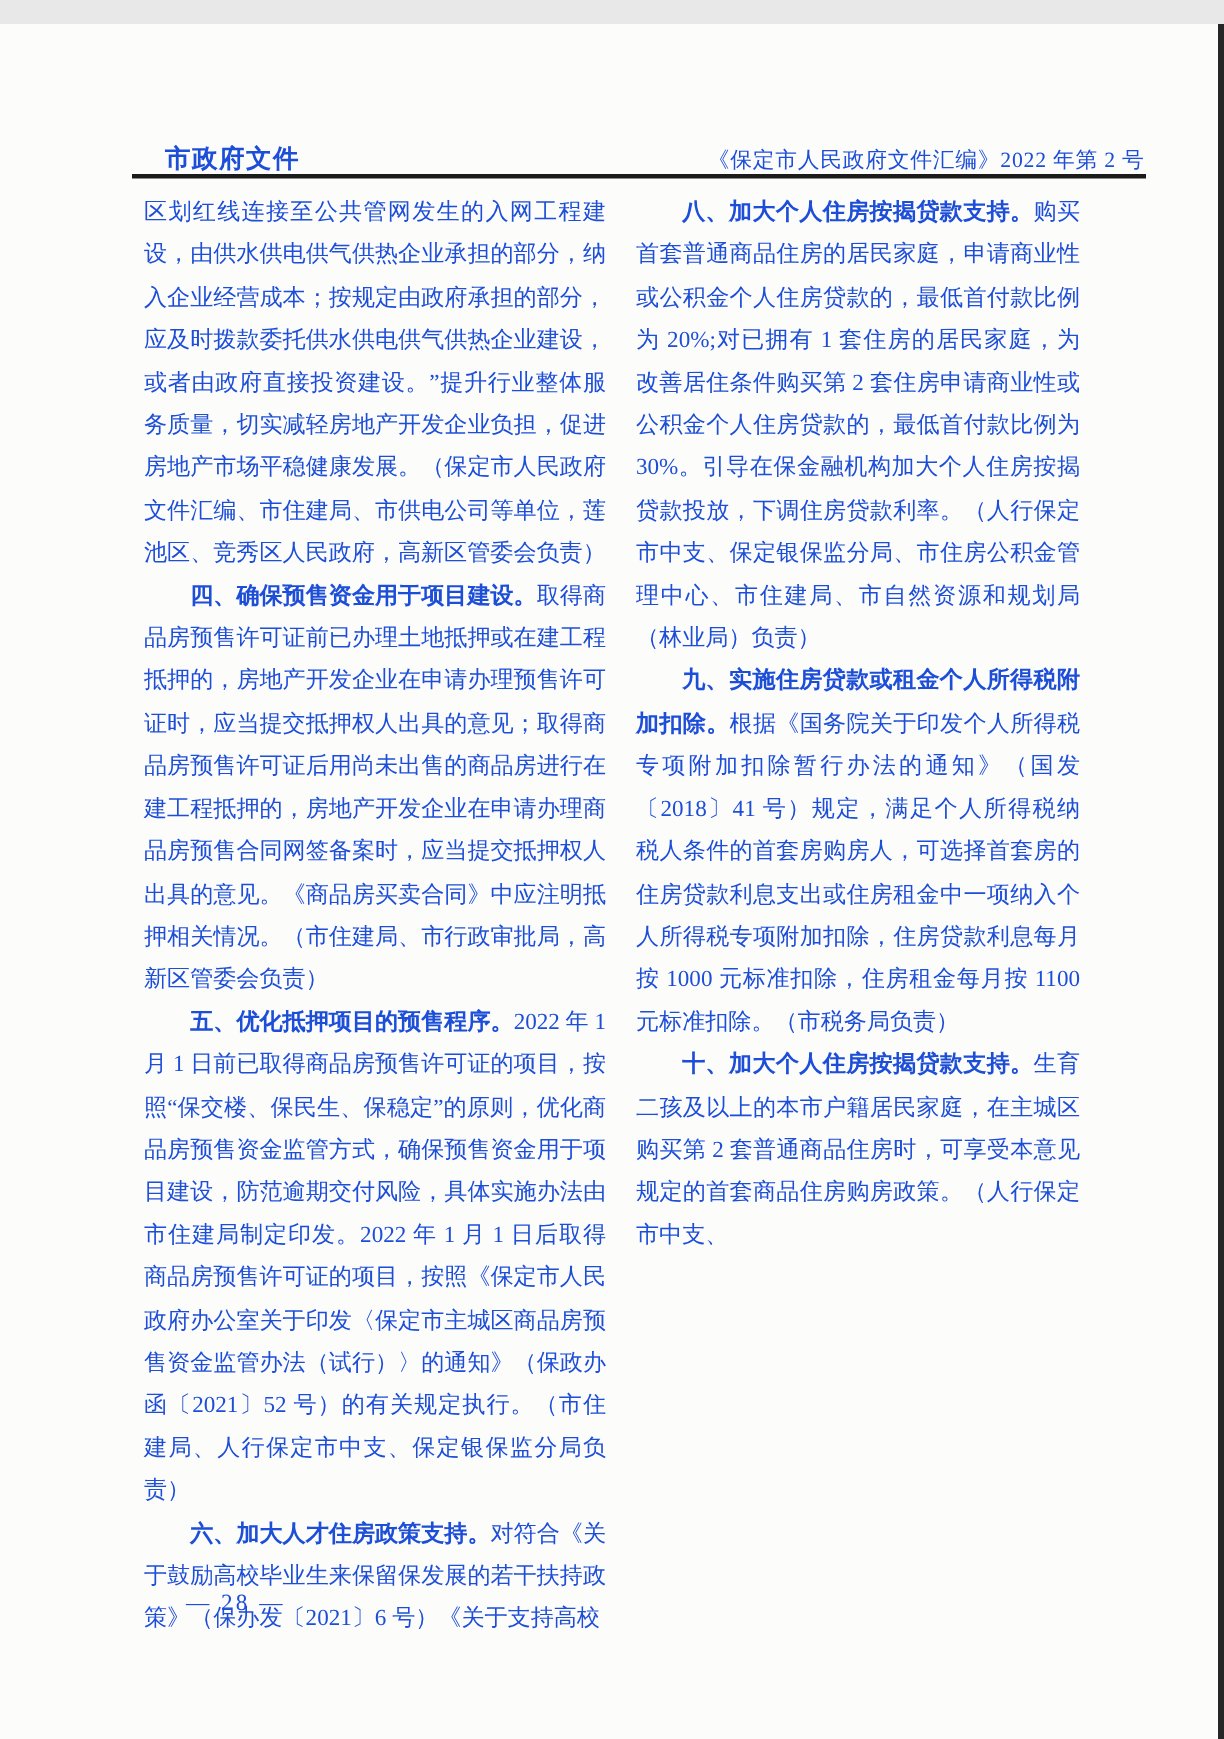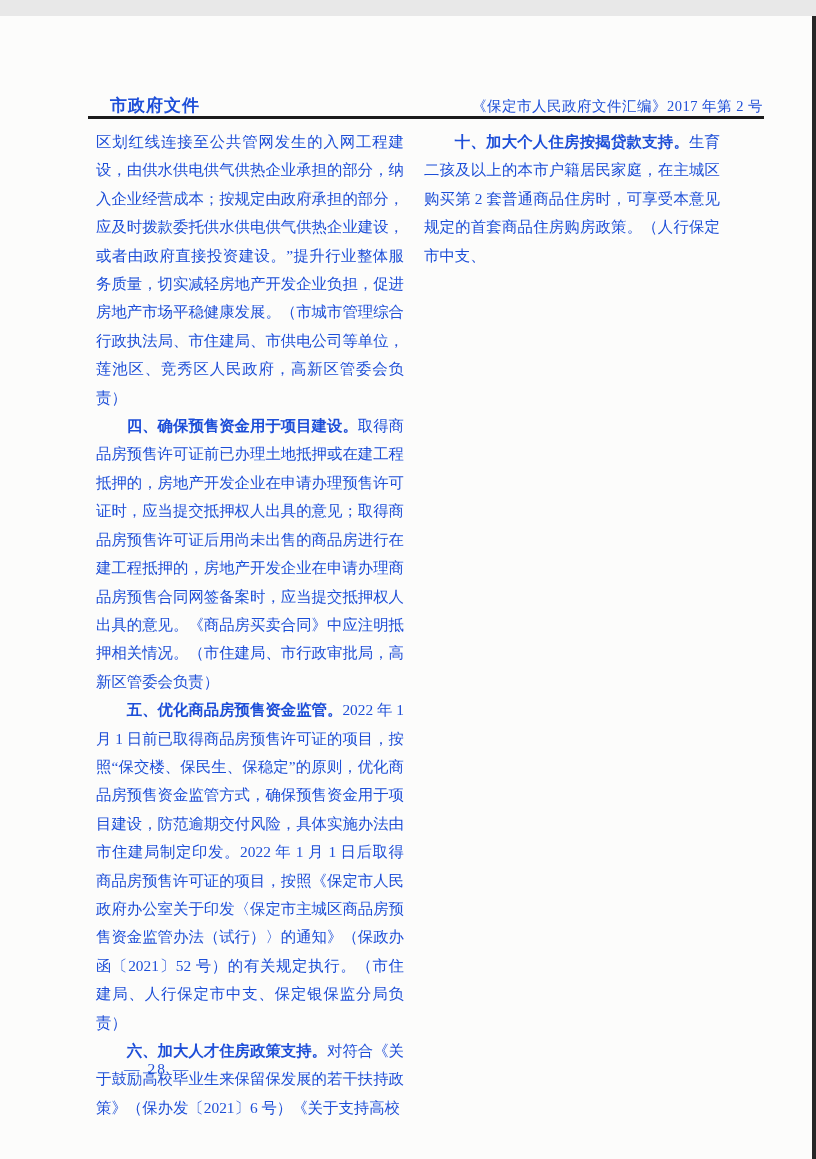--- a/index.html
+++ b/index.html
@@ -55,32 +55,34 @@
     font-size:15.5px;letter-spacing:2px;
   }
 </style>
 </head>
 <body>
 
 <div class="stage">
 
   <div class="hdr-left">市政府文件</div>
 
-  <div class="hdr-right">《保定市人民政府文件汇编》2017 年第 2 号</div>
+  <div class="hdr-right">《保定市人民政府文件汇编》2022 年第 2 号</div>
 
   <div class="hdr-rule"></div>
 
   <div class="content">
     <div class="col col-left" id="col-left">
-        <p class="cont">区划红线连接至公共管网发生的入网工程建设，由供水供电供气供热企业承担的部分，纳入企业经营成本；按规定由政府承担的部分，应及时拨款委托供水供电供气供热企业建设，或者由政府直接投资建设。”提升行业整体服务质量，切实减轻房地产开发企业负担，促进房地产市场平稳健康发展。（市城市管理综合行政执法局、市住建局、市供电公司等单位，莲池区、竞秀区人民政府，高新区管委会负责）</p>
+        <p class="cont">区划红线连接至公共管网发生的入网工程建设，由供水供电供气供热企业承担的部分，纳入企业经营成本；按规定由政府承担的部分，应及时拨款委托供水供电供气供热企业建设，或者由政府直接投资建设。”提升行业整体服务质量，切实减轻房地产开发企业负担，促进房地产市场平稳健康发展。（保定市人民政府文件汇编、市住建局、市供电公司等单位，莲池区、竞秀区人民政府，高新区管委会负责）</p>
         <p><b class="lead">四、确保预售资金用于项目建设。</b>取得商品房预售许可证前已办理土地抵押或在建工程抵押的，房地产开发企业在申请办理预售许可证时，应当提交抵押权人出具的意见；取得商品房预售许可证后用尚未出售的商品房进行在建工程抵押的，房地产开发企业在申请办理商品房预售合同网签备案时，应当提交抵押权人出具的意见。《商品房买卖合同》中应注明抵押相关情况。（市住建局、市行政审批局，高新区管委会负责）</p>
-        <p><b class="lead">五、优化商品房预售资金监管。</b>2022 年 1 月 1 日前已取得商品房预售许可证的项目，按照“保交楼、保民生、保稳定”的原则，优化商品房预售资金监管方式，确保预售资金用于项目建设，防范逾期交付风险，具体实施办法由市住建局制定印发。2022 年 1 月 1 日后取得商品房预售许可证的项目，按照《保定市人民政府办公室关于印发〈保定市主城区商品房预售资金监管办法（试行）〉的通知》（保政办函〔2021〕52 号）的有关规定执行。（市住建局、人行保定市中支、保定银保监分局负责）</p>
+        <p><b class="lead">五、优化抵押项目的预售程序。</b>2022 年 1 月 1 日前已取得商品房预售许可证的项目，按照“保交楼、保民生、保稳定”的原则，优化商品房预售资金监管方式，确保预售资金用于项目建设，防范逾期交付风险，具体实施办法由市住建局制定印发。2022 年 1 月 1 日后取得商品房预售许可证的项目，按照《保定市人民政府办公室关于印发〈保定市主城区商品房预售资金监管办法（试行）〉的通知》（保政办函〔2021〕52 号）的有关规定执行。（市住建局、人行保定市中支、保定银保监分局负责）</p>
         <p><b class="lead">六、加大人才住房政策支持。</b>对符合《关于鼓励高校毕业生来保留保发展的若干扶持政策》（保办发〔2021〕6 号）《关于支持高校</p>
       </div>
     <div class="col col-right" id="col-right">
+        <p><b class="lead">八、加大个人住房按揭贷款支持。</b>购买首套普通商品住房的居民家庭，申请商业性或公积金个人住房贷款的，最低首付款比例为 20%;对已拥有 1 套住房的居民家庭，为改善居住条件购买第 2 套住房申请商业性或公积金个人住房贷款的，最低首付款比例为 30%。引导在保金融机构加大个人住房按揭贷款投放，下调住房贷款利率。（人行保定市中支、保定银保监分局、市住房公积金管理中心、市住建局、市自然资源和规划局（林业局）负责）</p>
+        <p><b class="lead">九、实施住房贷款或租金个人所得税附加扣除。</b>根据《国务院关于印发个人所得税专项附加扣除暂行办法的通知》（国发〔2018〕41 号）规定，满足个人所得税纳税人条件的首套房购房人，可选择首套房的住房贷款利息支出或住房租金中一项纳入个人所得税专项附加扣除，住房贷款利息每月按 1000 元标准扣除，住房租金每月按 1100 元标准扣除。（市税务局负责）</p>
         <p><b class="lead">十、加大个人住房按揭贷款支持。</b>生育二孩及以上的本市户籍居民家庭，在主城区购买第 2 套普通商品住房时，可享受本意见规定的首套商品住房购房政策。（人行保定市中支、</p>
       </div>
   </div>
 
   <div class="page-num">— 28 —</div>
 
   <div class="scan-edge-right"></div>
   <div class="scan-edge-bottom"></div>
 
 </div>

